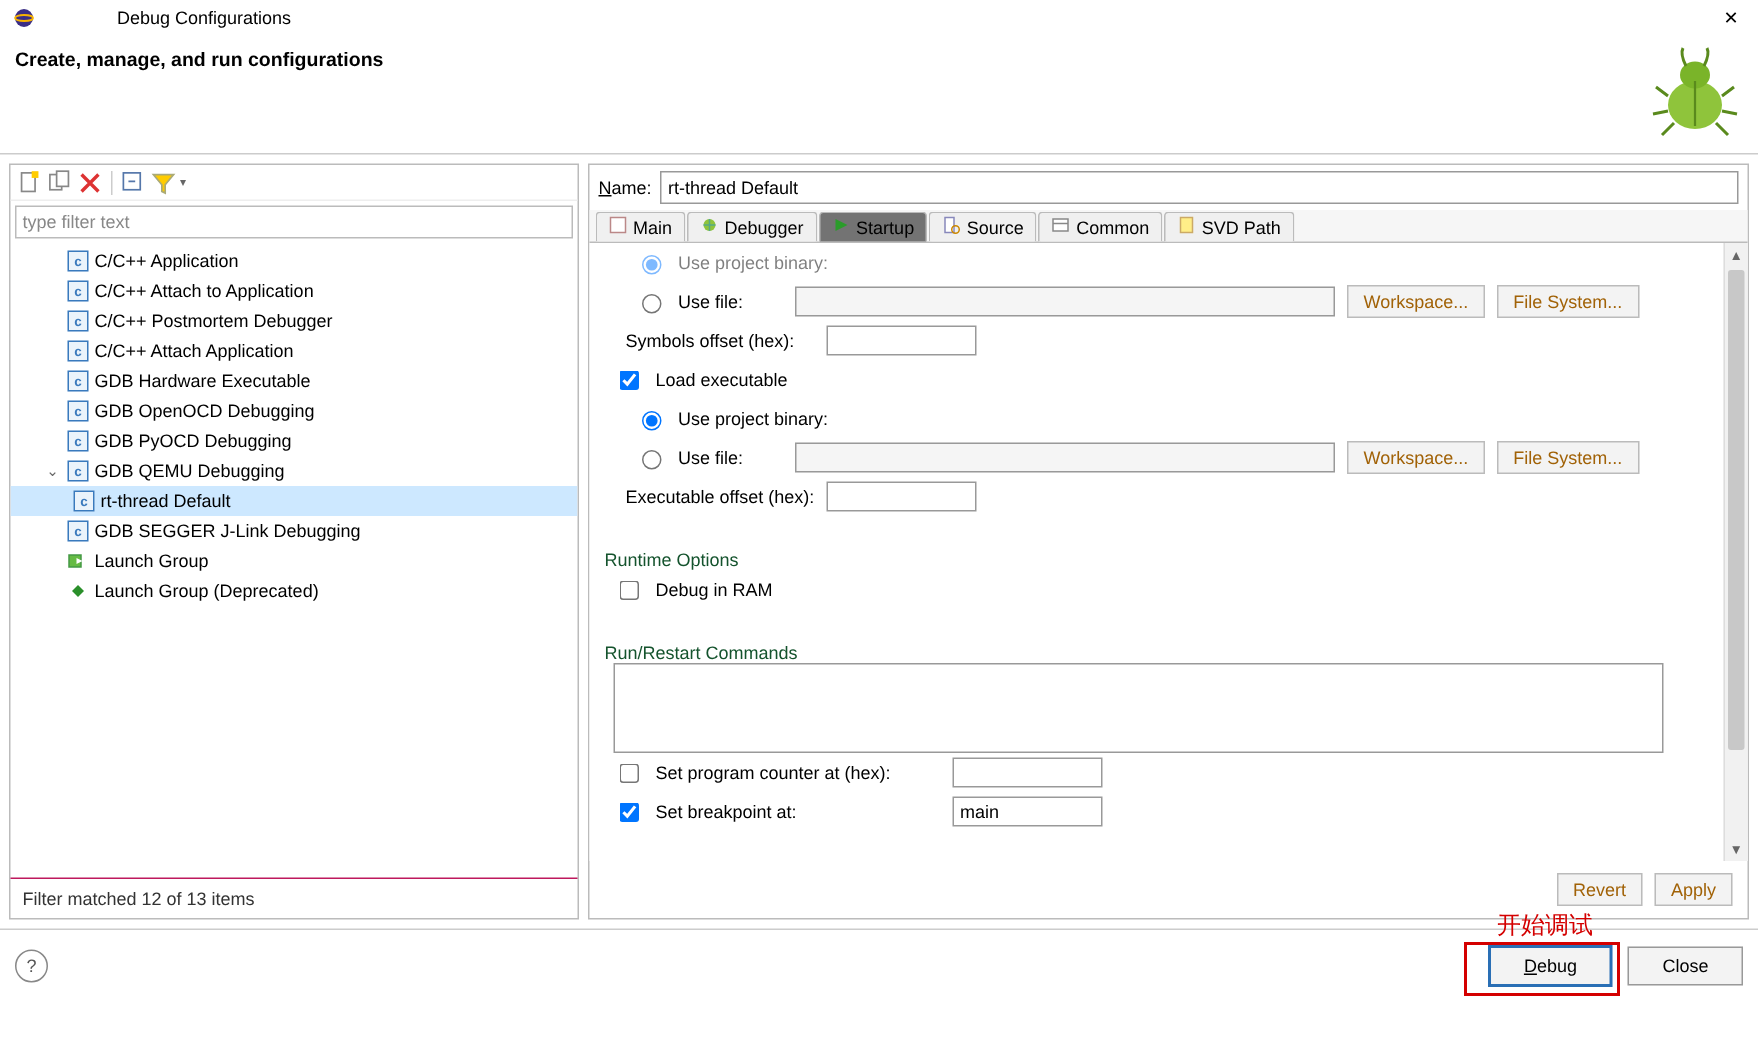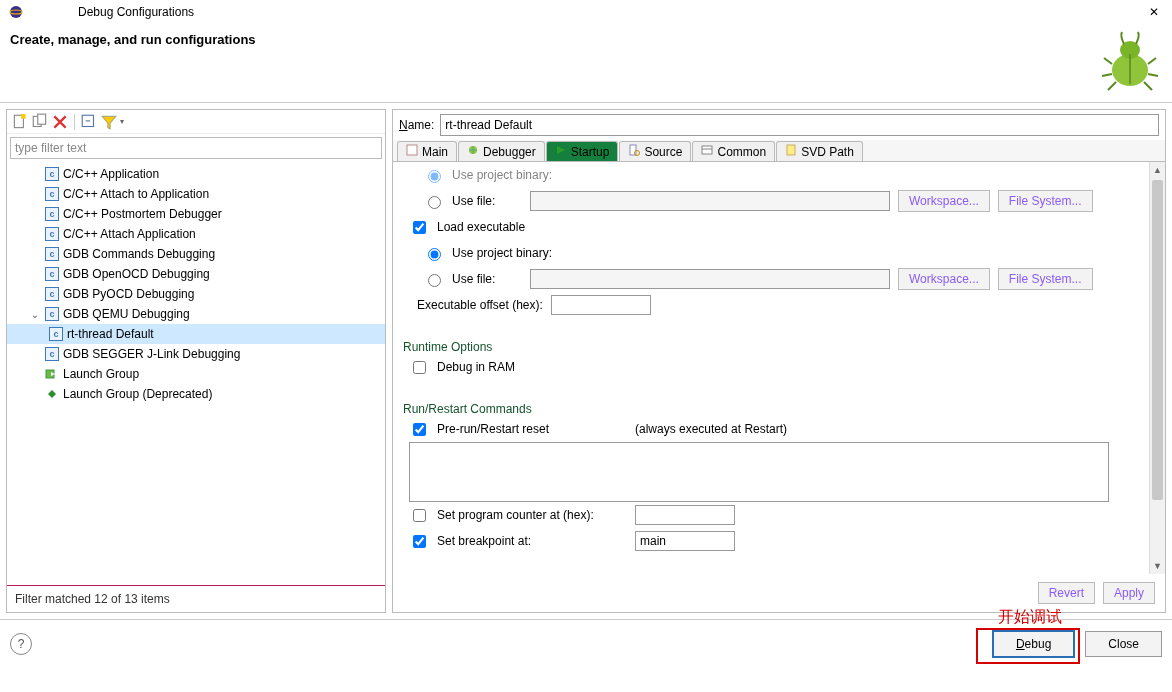--- a/index.html
+++ b/index.html
@@ -26,34 +26,34 @@
   .chev { width:12px; display:inline-block; text-align:center; color:#666; font-size:10px; }
   .ico-c { width:14px; height:14px; border:1px solid #3a7abd; color:#3a7abd; font-size:9px; font-weight:bold; display:inline-flex; align-items:center; justify-content:center; background:#eaf3fb; }
   .ico-launch { width:14px; height:14px; display:inline-flex; align-items:center; justify-content:center; }
   .left-footer { padding:6px 8px; border-top:1px solid #be185d; color:#333; }
   .right-pane { flex:1; border:1px solid #bbb; display:flex; flex-direction:column; }
   .name-row { display:flex; align-items:center; padding:4px 6px; gap:6px; }
   .name-row label span.ul { text-decoration:underline; }
   .name-row input { flex:1; border:1px solid #999; padding:3px 4px; }
   .tabbar { display:flex; align-items:flex-end; padding-left:4px; height:22px; border-bottom:1px solid #bbb; background:#f6f6f6;}
   .tab { display:flex; align-items:center; padding:2px 8px; border:1px solid #bbb; border-bottom:none; margin-right:1px; background:#f0f0f0; gap:4px; border-radius:3px 3px 0 0; height:20px;}
-  .tab.active { background:#15803d; }
+  .tab.active { background:#737373; }
   .tab svg { width:12px; height:12px; }
   .content { flex:1; overflow:hidden; position:relative; background:#fff; }
   .scroll-region { position:absolute; inset:0 16px 0 0; overflow:hidden; padding:6px 10px; }
   .scrollbar { position:absolute; right:0; top:0; bottom:0; width:16px; background:#f1f1f1; border-left:1px solid #ddd;}
   .scroll-thumb { position:absolute; left:2px; right:2px; top:2px; height:100px; background:#c8c8c8; border-radius:2px; }
   .scroll-btn { position:absolute; left:0; right:0; height:16px; background:#f1f1f1; display:flex; align-items:center; justify-content:center; font-size:9px; color:#666;}
   .scroll-btn.top{top:0;} .scroll-btn.bot{bottom:0;}
   .form-row { display:flex; align-items:center; min-height:26px; gap:8px; }
   .form-row .lbl { width:140px; padding-left:14px; }
   .form-row input[type=text] { border:1px solid #999; padding:2px 4px; height:20px; }
   .small-input { width:100px; }
   .wide-input { width:360px; background:#f5f5f5; }
-  .btn-soft { border:1px solid #bbb; background:#f3f3f3; padding:3px 10px; color:#8b5cf6; }
+  .btn-soft { border:1px solid #bbb; background:#f3f3f3; padding:3px 10px; color:#a16207; }
   .indent-radio { padding-left:20px; }
   .section-title { margin-top:22px; color:#14532d; }
   .big-textarea { width:700px; height:60px; border:1px solid #999; background:#fff; resize:none; }
   .right-footer { display:flex; justify-content:flex-end; gap:8px; padding:8px 10px; }
   .footer-bar { display:flex; align-items:center; padding:10px; height:48px; }
   .help-btn { width:22px; height:22px; border:1px solid #888; border-radius:50%; display:flex; align-items:center; justify-content:center; color:#555; }
   .footer-spacer { flex:1; }
   .main-btn { border:1px solid #999; background:#f3f3f3; padding:5px 22px; }
   .main-btn.primary { border:2px solid #2a6fb5; }
   .annot-box { position:absolute; border:2px solid #d40000; pointer-events:none; }
@@ -141,21 +141,21 @@
           <span>C/C++ Postmortem Debugger</span>
         </div>
         <div class="tree-row indent1">
           <span class="chev"></span>
           <span class="ico-c">c</span>
           <span>C/C++ Attach Application</span>
         </div>
         <div class="tree-row indent1">
           <span class="chev"></span>
           <span class="ico-c">c</span>
-          <span>GDB Commands Debugging</span>
+          <span>GDB Hardware Executable</span>
         </div>
         <div class="tree-row indent1">
           <span class="chev"></span>
           <span class="ico-c">c</span>
           <span>GDB OpenOCD Debugging</span>
         </div>
         <div class="tree-row indent1">
           <span class="chev"></span>
           <span class="ico-c">c</span>
           <span>GDB PyOCD Debugging</span>
@@ -250,20 +250,24 @@
           <input type="radio" checked="" style="">
           <span>Use project binary:</span>
         </div>
         <div class="form-row indent-radio">
           <input type="radio" style="">
           <span style="width:70px">Use file:</span>
           <input type="text" class="wide-input" disabled="" style="">
           <button class="btn-soft">Workspace...</button>
           <button class="btn-soft">File System...</button>
         </div>
+        <div class="form-row">
+          <span class="lbl">Symbols offset (hex):</span>
+          <input type="text" class="small-input" style="">
+        </div>
         <div class="form-row" style="padding-left:6px;">
           <input type="checkbox" checked="" style="">
           <span>Load executable</span>
         </div>
         <div class="form-row indent-radio">
           <input type="radio" checked="" style="">
           <span>Use project binary:</span>
         </div>
         <div class="form-row indent-radio">
           <input type="radio" style="">
@@ -277,25 +281,20 @@
           <input type="text" class="small-input" style="">
         </div>
 
         <div class="section-title">Runtime Options</div>
         <div class="form-row" style="padding-left:6px;">
           <input type="checkbox" style="">
           <span>Debug in RAM</span>
         </div>
 
         <div class="section-title">Run/Restart Commands</div>
-        <div class="form-row" style="padding-left:6px;">
-          <input type="checkbox" checked="" style="">
-          <span style="width:190px">Pre-run/Restart reset</span>
-          <span>(always executed at Restart)</span>
-        </div>
         <div class="form-row" style="padding-left:6px;">
           <textarea class="big-textarea" style=""></textarea>
         </div>
         <div class="form-row" style="padding-left:6px;">
           <input type="checkbox" style="">
           <span style="width:190px">Set program counter at (hex):</span>
           <input type="text" class="small-input" style="">
         </div>
         <div class="form-row" style="padding-left:6px;">
           <input type="checkbox" checked="" style="">

